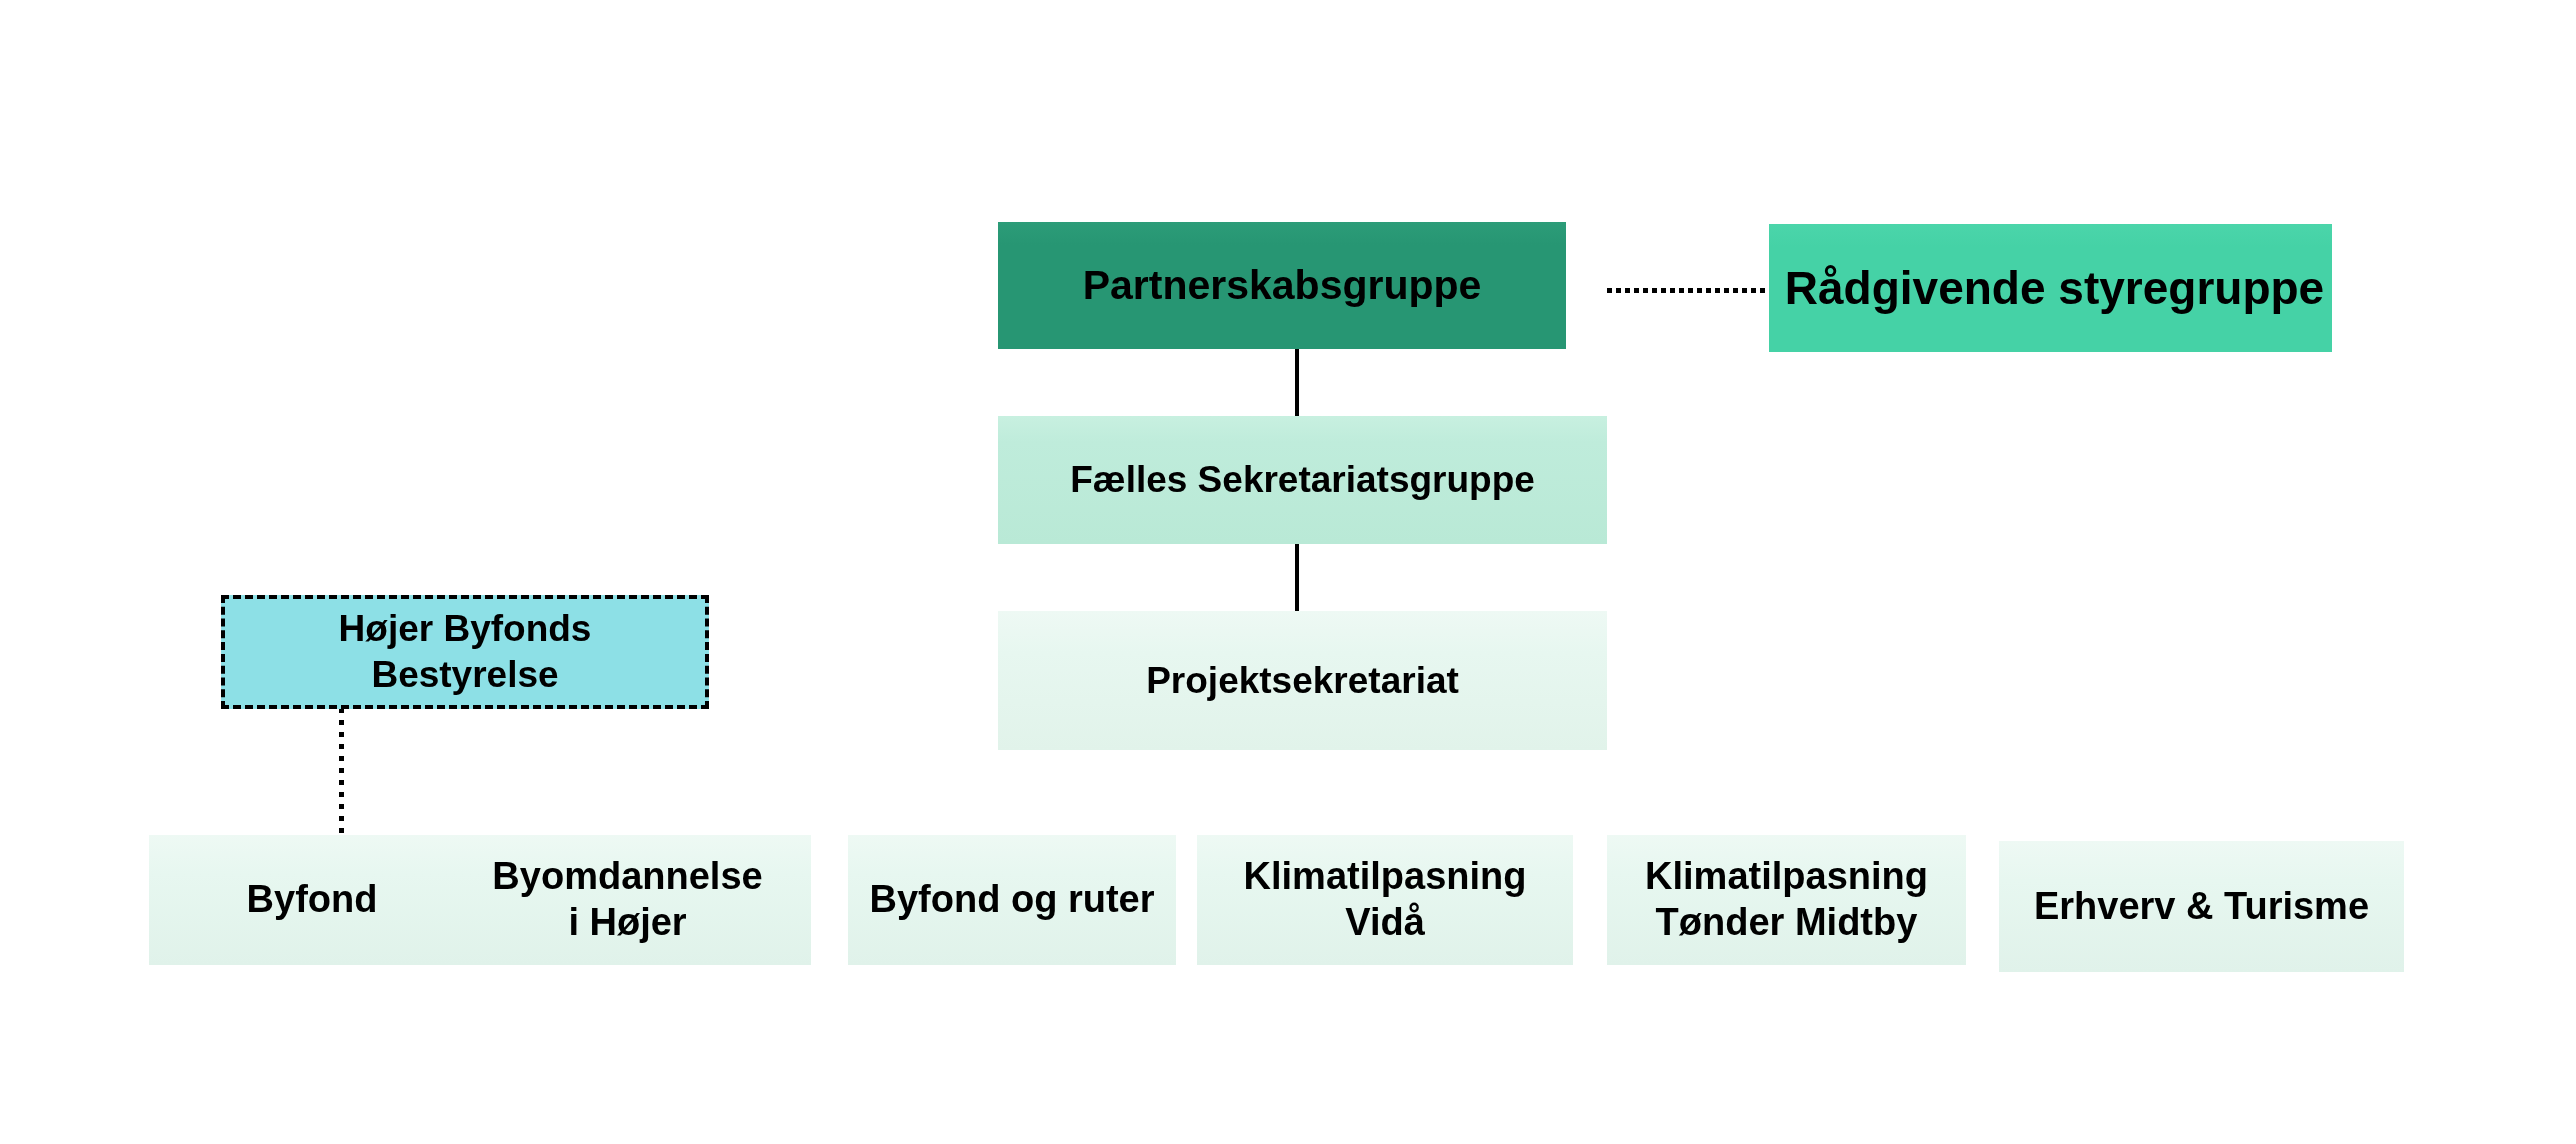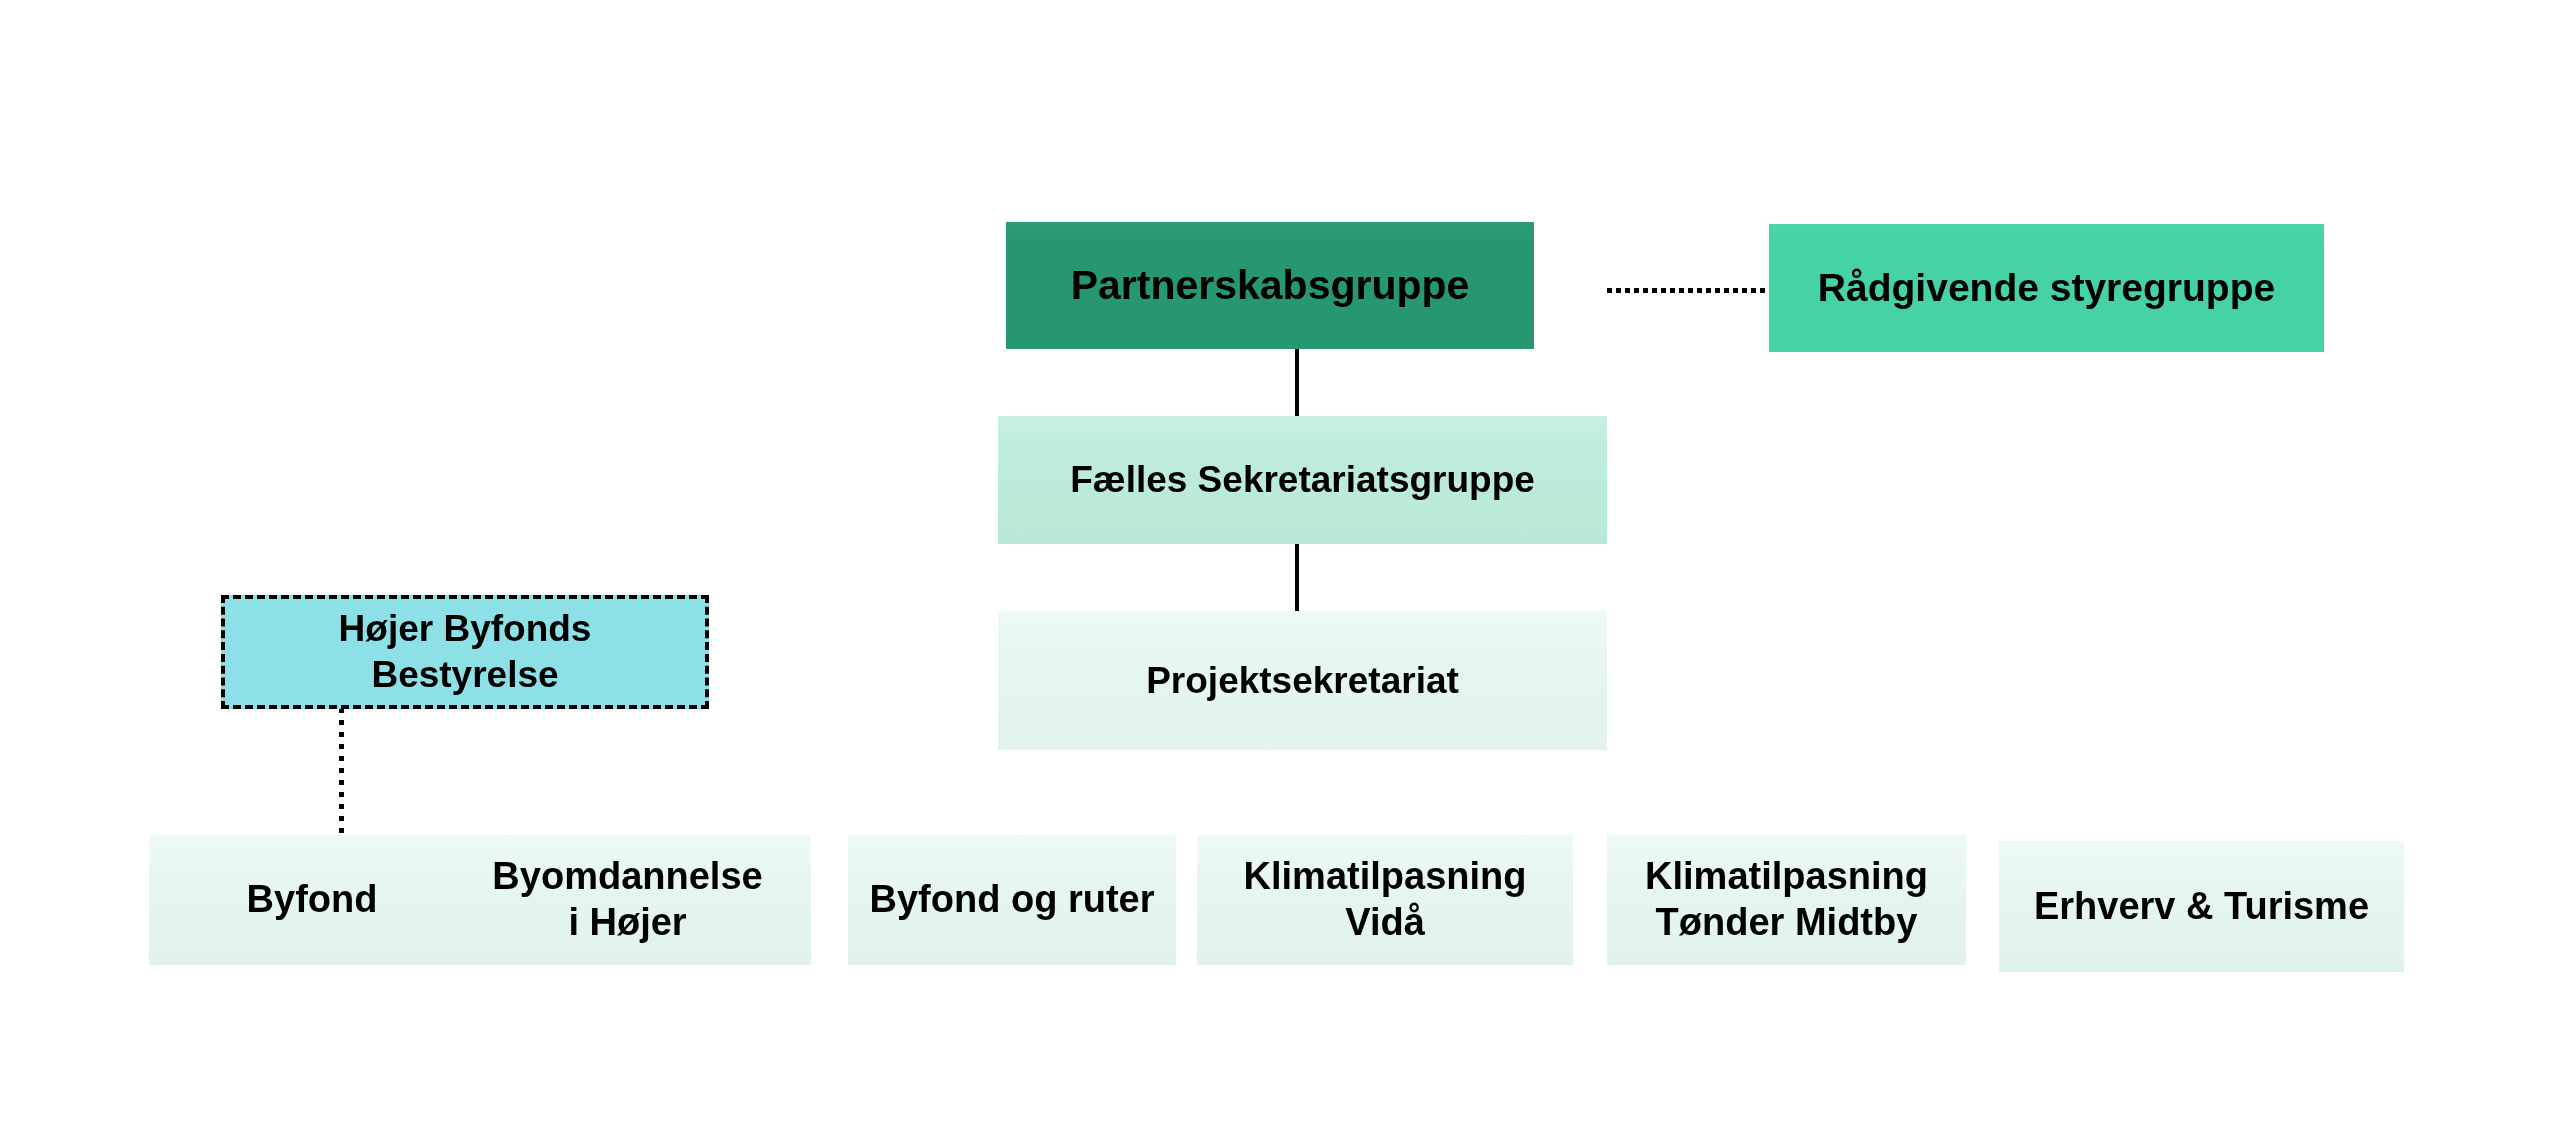--- a/index.html
+++ b/index.html
@@ -25,29 +25,29 @@
     justify-content: center;
     text-align: center;
     font-size: 37px;
     line-height: 1.22;
     letter-spacing: 0;
   }
   .node span { display: block; white-space: nowrap; }
 
   
   #node-partnerskabsgruppe {
-    left: 998px; top: 222px; width: 528px; height: 127px;
+    left: 998px; top: 222px; width: 568px; height: 127px;
     background: linear-gradient(180deg, #2c9c78 0%, #279673 18%, #279673 100%);
     font-size: 41px;
-    margin-left: 8px;
   }
   #node-raadgivende-styregruppe {
     left: 1769px; top: 224px; width: 555px; height: 128px;
     background: linear-gradient(180deg, #4bd5aa 0%, #45d2a6 18%, #45d2a6 100%);
-    font-size: 39px;
+    font-size: 46px;
+    padding-left: 8px;
   }
 
   
   #node-faelles-sekretariatsgruppe {
     left: 998px; top: 416px; width: 609px; height: 128px;
     background: linear-gradient(180deg, #c8f0e0 0%, #bfecdb 20%, #b9e9d6 100%);
   }
   #node-projektsekretariat {
     left: 998px; top: 611px; width: 609px; height: 139px;
     background: linear-gradient(180deg, #eef9f4 0%, #e7f7f0 30%, #e1f3ea 100%);

